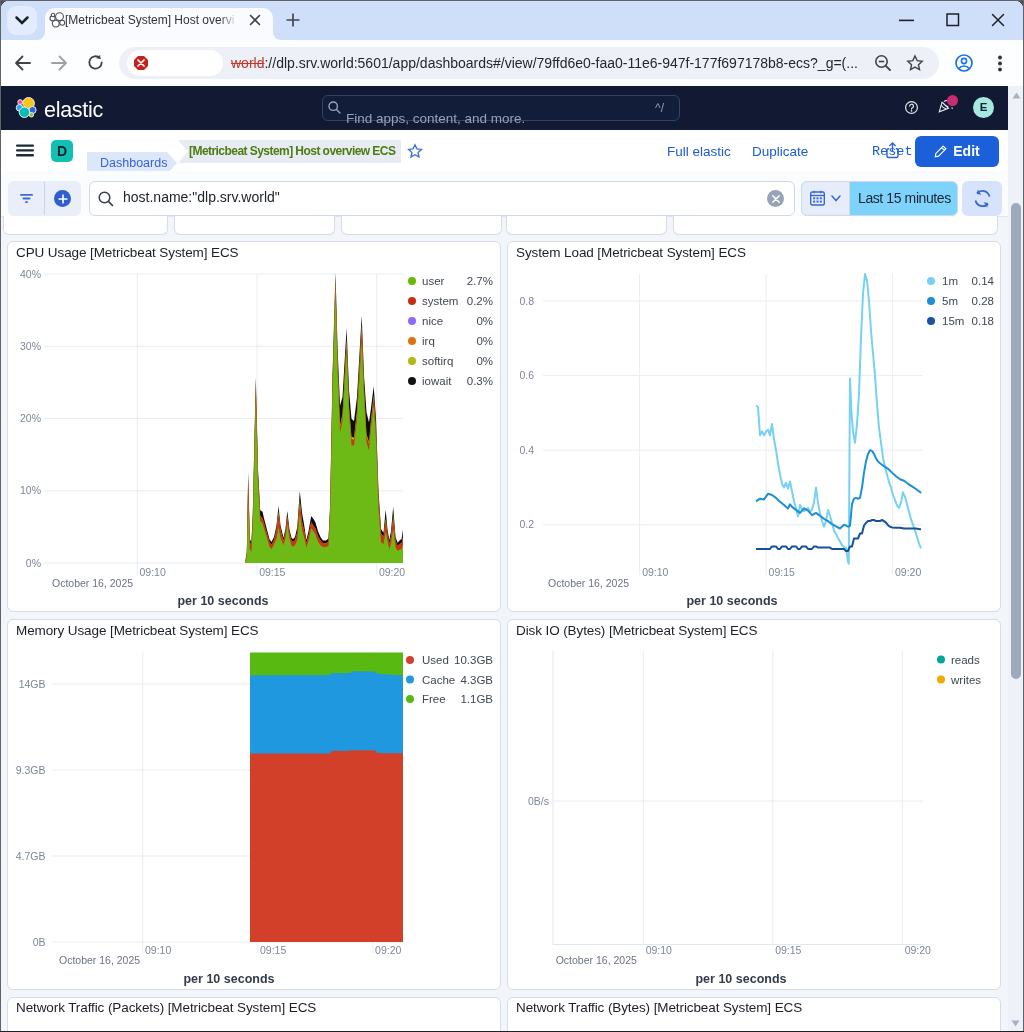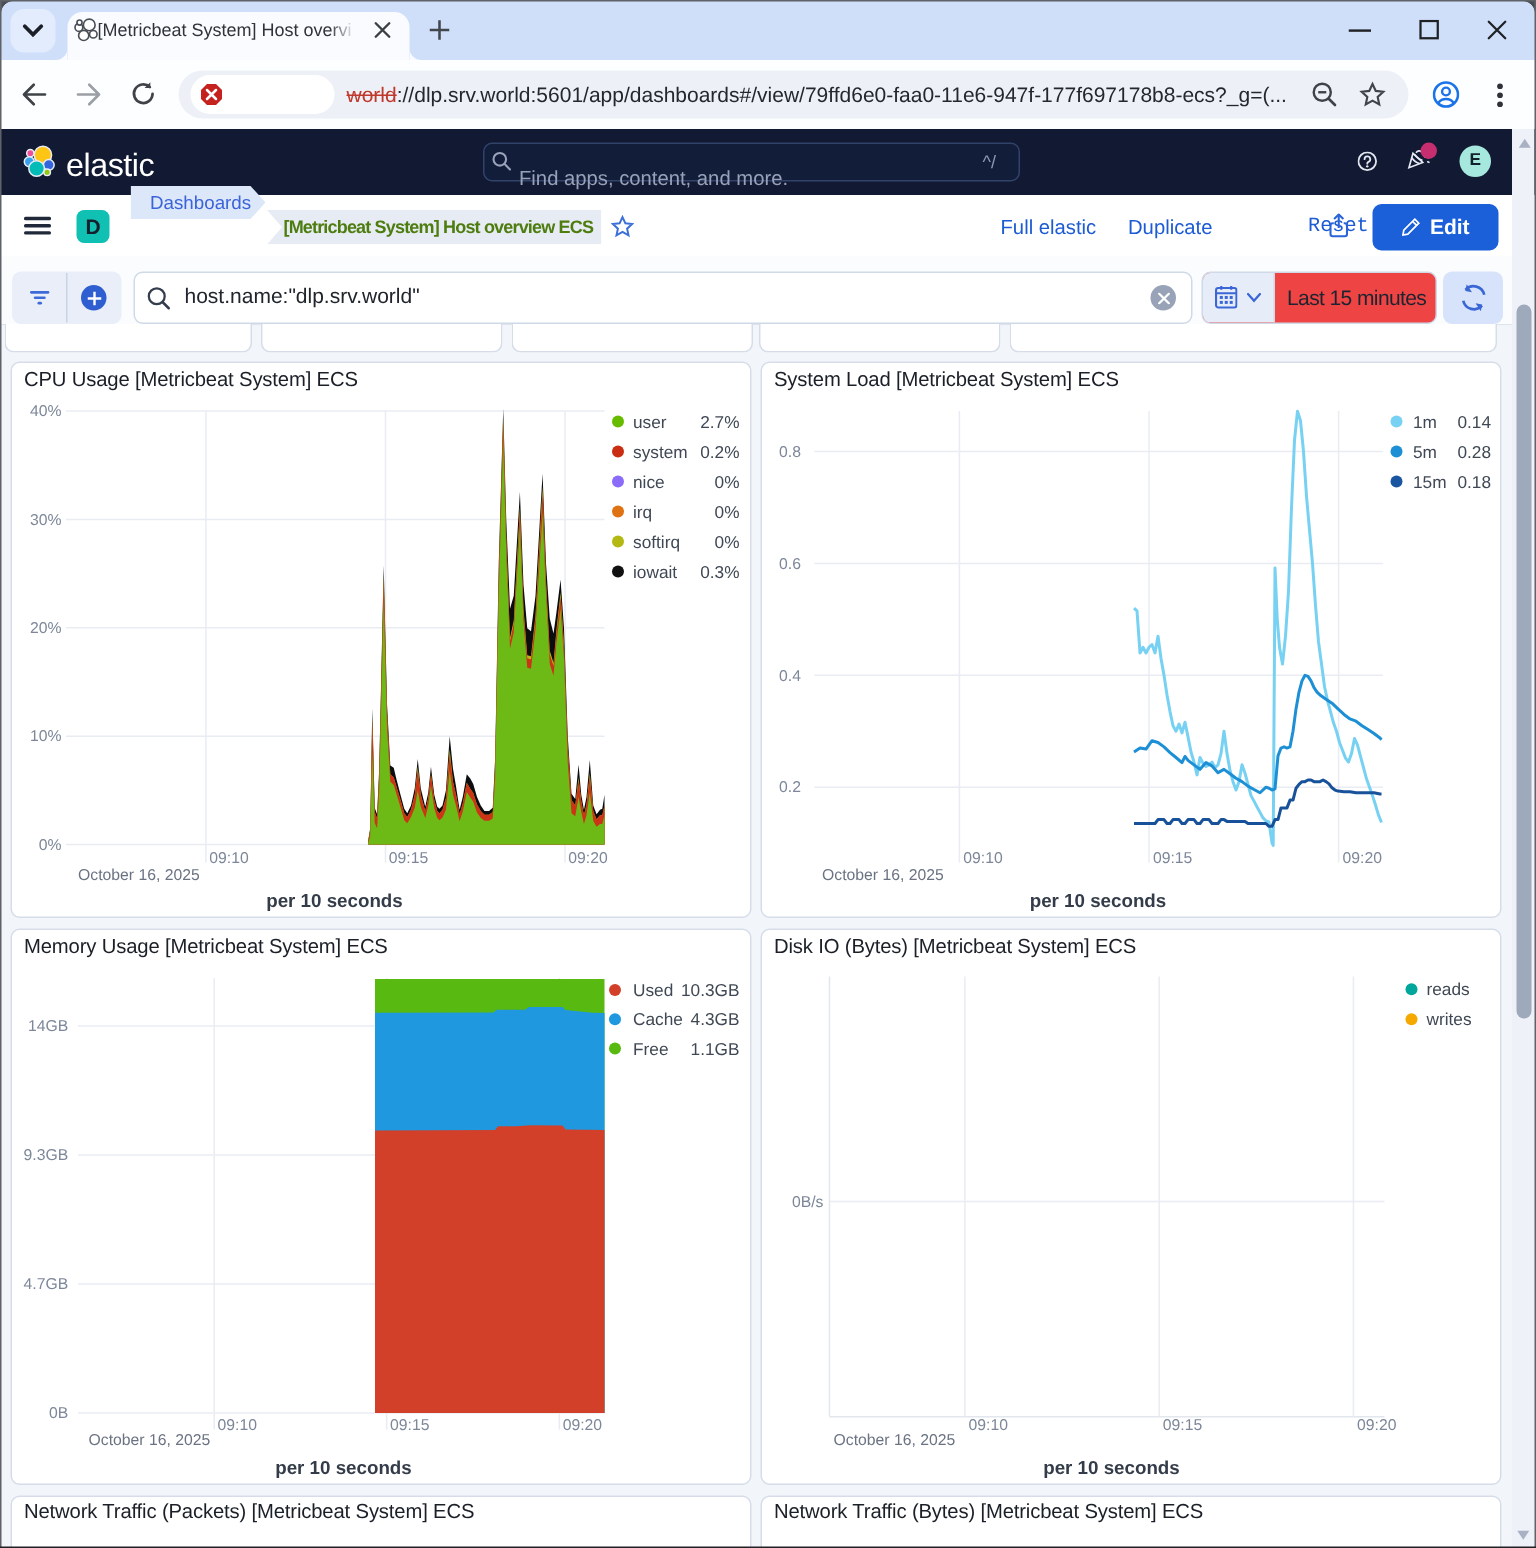--- a/index.html
+++ b/index.html
@@ -18,31 +18,31 @@
 #url .https{color:#c0392c;text-decoration:line-through;}
 
 #khdr{left:0;top:86px;width:1024px;height:44px;background:#121a33;}
 #elastxt{left:44px;top:98px;font-size:21.5px;color:#fff;letter-spacing:-0.3px;}
 #ksearch{left:322px;top:95px;width:358px;height:26px;border:1px solid #32426a;border-radius:6px;background:#121d3a;}
 #kplace{left:346px;top:111px;font-size:13.5px;color:#97a1b8;}
 #khint{left:655px;top:101px;font-size:12px;color:#8d99b3;}
 
 #knav{left:0;top:130px;width:1024px;height:41px;background:#fff;}
 #dbadge{left:51px;top:140px;width:22px;height:22px;border-radius:5px;background:#10c0b2;color:#14202b;font-size:14px;font-weight:700;text-align:center;line-height:22px;}
-#crumb1{left:87px;top:124px;width:90px;height:22px;background:#dde7fa;clip-path:polygon(0 0,calc(100% - 10px) 0,100% 50%,calc(100% - 10px) 100%,0 100%);color:#3a63d8;font-size:12.5px;line-height:23px;text-align:left;padding-left:13px;}
+#crumb1{left:87px;top:152px;width:90px;height:22px;background:#dde7fa;clip-path:polygon(0 0,calc(100% - 10px) 0,100% 50%,calc(100% - 10px) 100%,0 100%);color:#3a63d8;font-size:12.5px;line-height:23px;text-align:left;padding-left:13px;}
 #crumb2{left:178px;top:140px;width:223px;height:23px;background:#e7ebf3;clip-path:polygon(0 0,100% 0,100% 100%,0 100%,10px 50%);color:#4d7c0f;font-size:12px;font-weight:700;line-height:23px;padding-left:11px;letter-spacing:-0.55px;white-space:nowrap;}
 .navlink{top:144px;font-size:13.5px;color:#1c5bd3;}
 #editbtn{left:915px;top:136px;width:84px;height:31px;border-radius:6px;background:#1c60d9;color:#fff;font-size:14px;font-weight:700;text-align:center;line-height:31px;}
 
 #kfilter{left:0;top:171px;width:1024px;height:46px;background:#fbfcfe;border-bottom:1px solid #dfe5ee;}
 #fgroup{left:8px;top:181px;width:73px;height:35px;background:#e9eef8;border-radius:6px;}
 #fdivide{left:44px;top:182px;width:1px;height:33px;background:#c9d4e4;}
 #qbox{left:89px;top:181px;width:706px;height:35px;background:#fff;border:1px solid #cfd9e8;border-radius:6px;}
 #qtext{left:123px;top:189px;font-size:14px;color:#20242c;}
-#dategrp{left:801px;top:181px;width:157px;height:35px;background:#ef4444;border:1px solid #cfd9e8;border-radius:6px;overflow:hidden;}
+#dategrp{left:801px;top:181px;width:157px;height:35px;background:#7dd3fc;border:1px solid #cfd9e8;border-radius:6px;overflow:hidden;}
 #dateleft{left:0;top:0;width:48px;height:33px;background:#e7edf8;border-right:1px solid #cfd9e8;}
 #datetxt{left:56px;top:8px;font-size:14px;color:#1b2430;letter-spacing:-0.4px;white-space:nowrap;}
 #refresh{left:962px;top:181px;width:40px;height:35px;background:#d6e3fa;border-radius:6px;}
 
 #kdash{left:0;top:217px;width:1024px;height:815px;background:#f2f5fa;}
 .sliver{top:-1px;height:19px;background:#fff;border:1px solid #d6dde9;border-top:none;border-radius:0 0 6px 6px;}
 .panel{background:#fff;border:1px solid #d6dde9;border-radius:6px;}
 .ptitle{font-size:13.5px;font-weight:400;color:#1b1f27;letter-spacing:-0.1px;white-space:nowrap;}
 svg text{font-family:"Liberation Sans",sans-serif;}
 .tick{font-size:10.5px;fill:#7d8799;}

